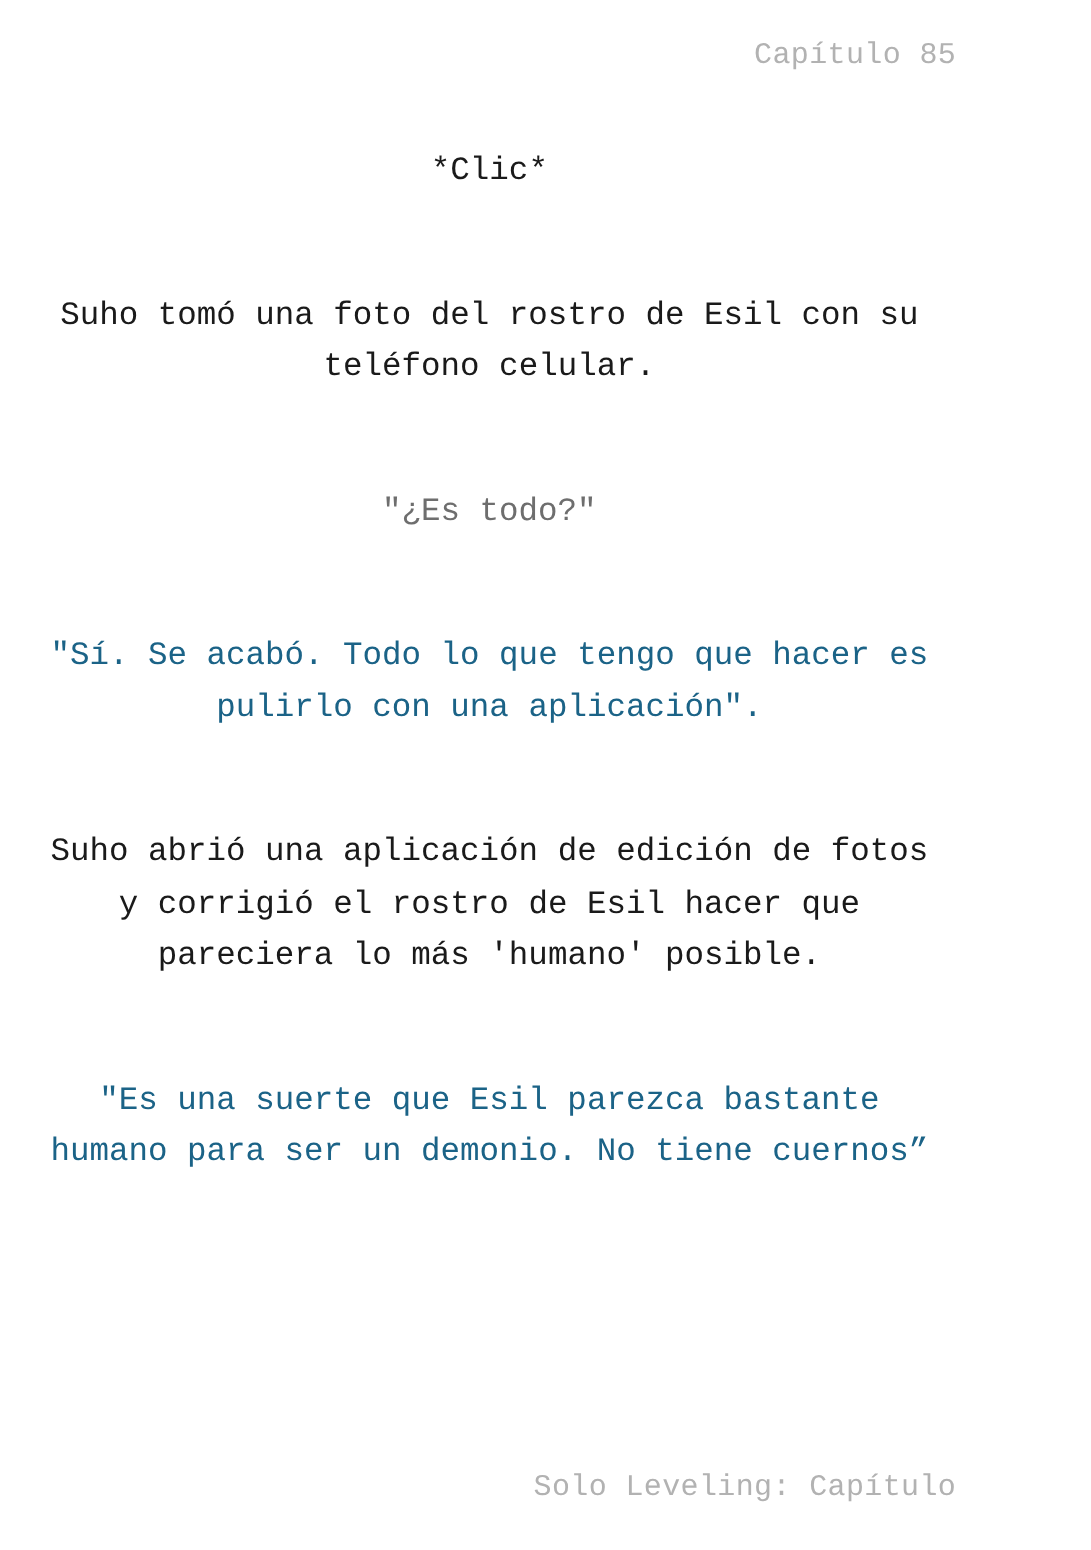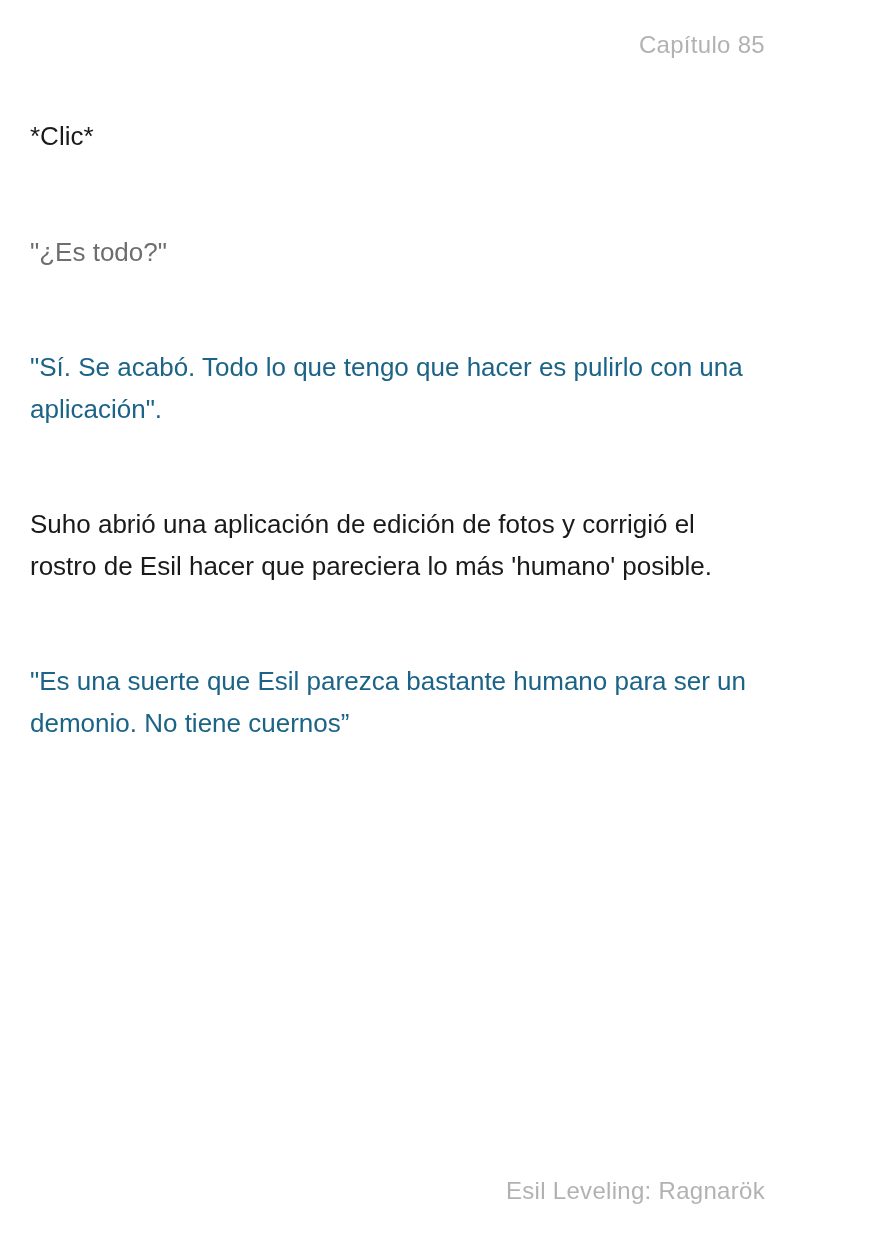--- a/index.html
+++ b/index.html
@@ -6,32 +6,33 @@
     margin: 0;
     padding: 0;
     background: #ffffff;
   }
   .page {
     position: relative;
     width: 793px;
     height: 1240px;
     background: #ffffff;
     overflow: hidden;
-    font-family: Liberation Sans, sans-serif;
+    font-family: Liberation Mono, monospace;
   }
   .chapter-header {
     padding: 31px 28px 0 0;
     text-align: right;
     font-size: 24px;
     line-height: 28px;
     color: #b2b2b2;
     letter-spacing: 0.3px;
   }
   .content {
     padding: 57px 40px 0 30px;
+    text-align: center;
   }
   .content p {
     margin: 0 0 74px 0;
     font-size: 26px;
     line-height: 41.5px;
     max-width: 802px;
   }
   p.narration { color: #1a1a1a; }
   p.dialogue-gray { color: #6e6e6e; }
   p.dialogue-teal { color: #1b6387; }
@@ -85,28 +86,29 @@
 </style>
 </head>
 <body>
 
 <div class="page">
 
   <div class="chapter-header">Capítulo 85</div>
 
   <div class="content">
     <p class="narration">*Clic*</p>
+    <p class="narration">Suho tomó una foto del rostro de Esil con su teléfono celular.</p>
     <p class="dialogue-gray">"¿Es todo?"</p>
     <p class="dialogue-teal">"Sí. Se acabó. Todo lo que tengo que hacer es pulirlo con una aplicación".</p>
     <p class="narration">Suho abrió una aplicación de edición de fotos y corrigió el rostro de Esil hacer que pareciera lo más 'humano' posible.</p>
     <p class="dialogue-teal">"Es una suerte que Esil parezca bastante humano para ser un demonio. No tiene cuernos”</p>
   </div>
 
   <div class="annotation-badge">
     <span class="annotation-dot"></span>
     <span class="annotation-count">9</span>
   </div>
 
   <div class="page-footer">
-    <span>Esil Leveling: Ragnarök</span>
+    <span>Solo Leveling: Capítulo</span>
   </div>
 
 </div>
 
 </body></html>

